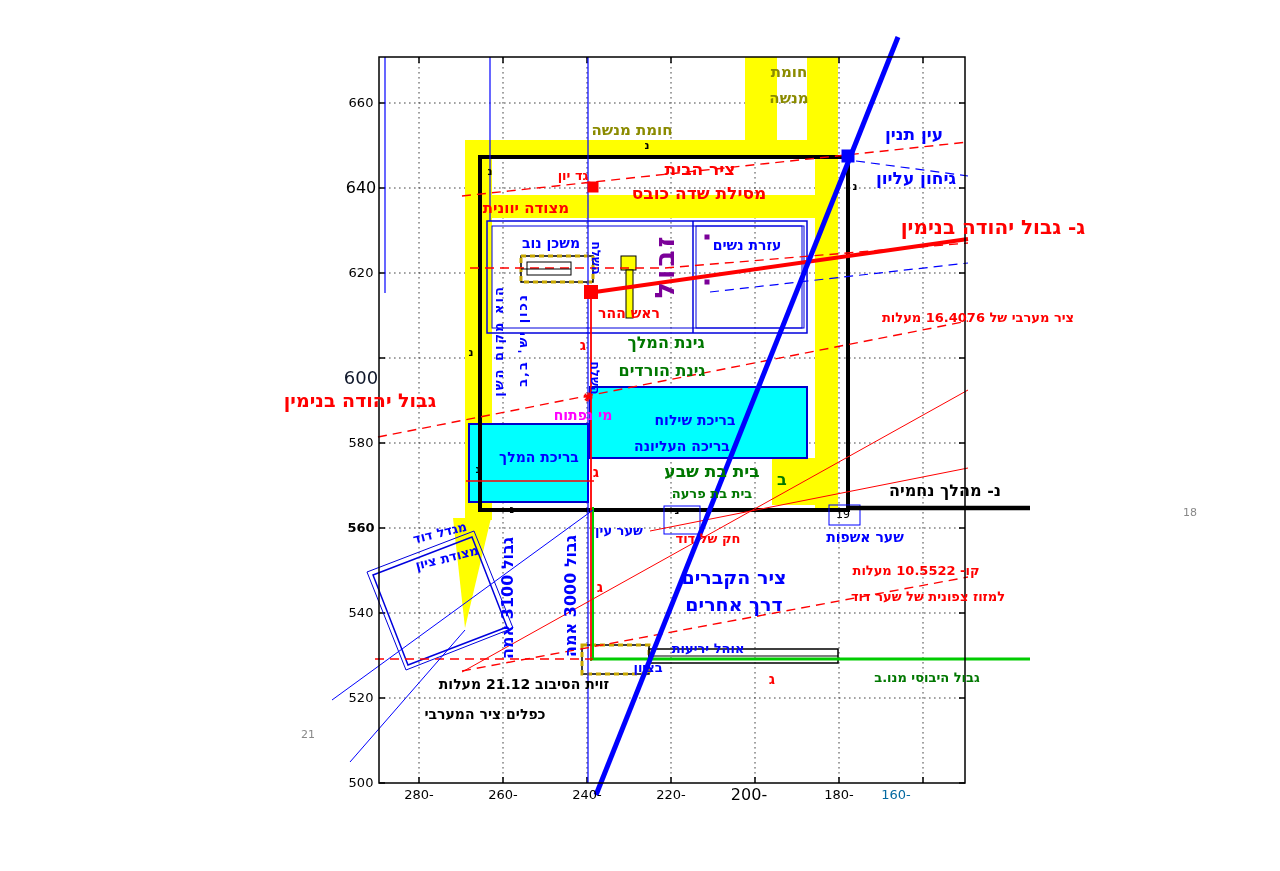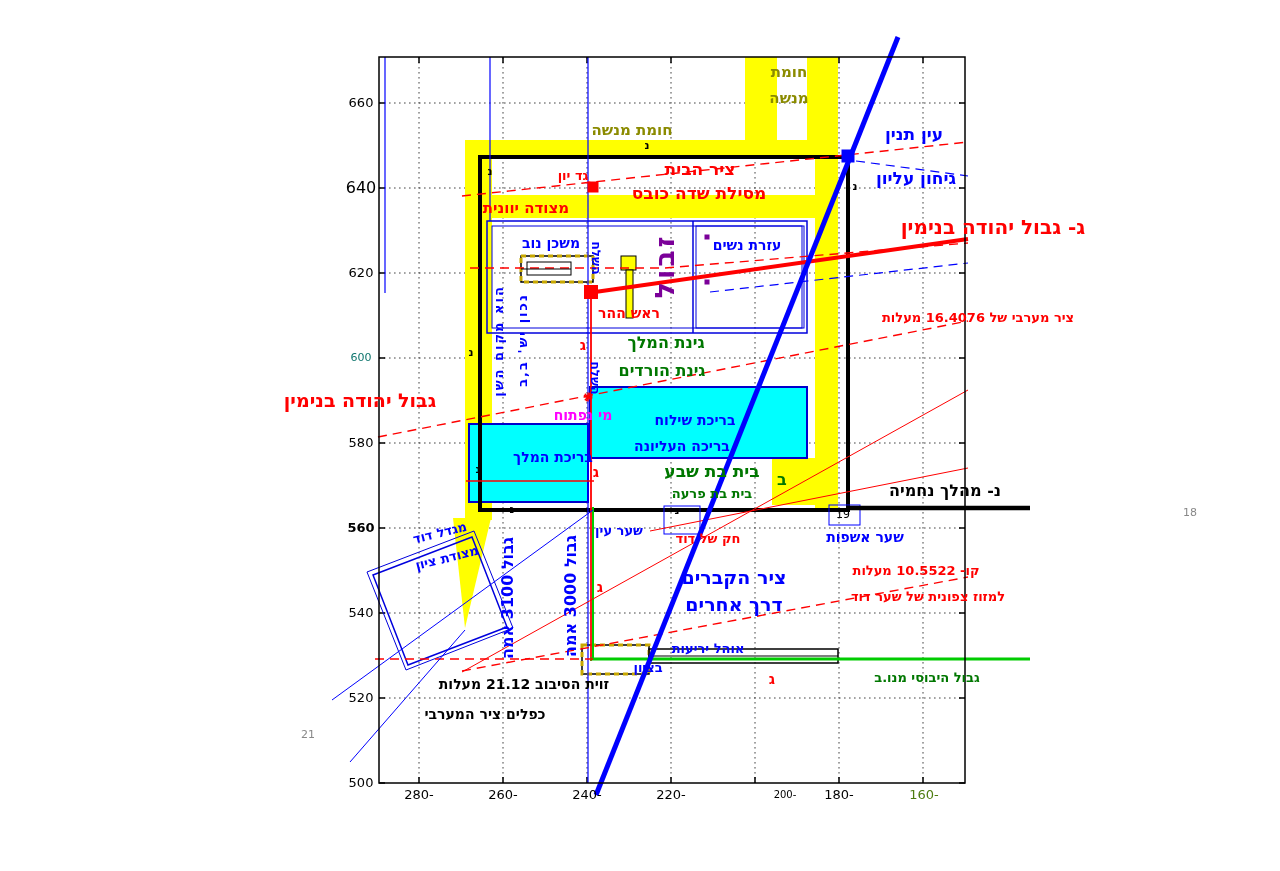--- a/index.html
+++ b/index.html
@@ -145,21 +145,21 @@
       <div class="lbl" style="left: 489px; top: 341px; color: rgb(0, 0, 255); font-size: 13px; font-weight: bold; letter-spacing: 2px; transform: translate(-50%, -50%) rotate(-90deg);">הוא מקום השן</div>
       <div class="lbl" style="left: 513px; top: 340px; color: rgb(0, 0, 255); font-size: 13px; font-weight: bold; letter-spacing: 2px; transform: translate(-50%, -50%) rotate(-90deg);">נכון יש' ב,ב</div>
       <div class="lbl" style="left: 586px; top: 258px; color: rgb(0, 0, 255); font-size: 12px; font-weight: bold; transform: translate(-50%, -50%) rotate(90deg);">השלח</div>
       <div class="lbl" style="left: 585px; top: 378px; color: rgb(0, 0, 255); font-size: 12px; font-weight: bold; transform: translate(-50%, -50%) rotate(90deg);">השלח</div>
       <div class="lbl" style="left: 656px; top: 343px; color: rgb(0, 119, 0); font-size: 16px; font-weight: bold; transform: translate(-50%, -50%);">גינת המלך</div>
       <div class="lbl" style="left: 652px; top: 371px; color: rgb(0, 119, 0); font-size: 16px; font-weight: bold; transform: translate(-50%, -50%);">גינת הורדים</div>
       <div class="lbl" style="left: 350px; top: 401px; color: rgb(255, 0, 0); font-size: 19px; font-weight: bold; transform: translate(-50%, -50%);">גבול יהודה בנימין</div>
       <div class="lbl" style="left: 685px; top: 420px; color: rgb(0, 0, 255); font-size: 14px; font-weight: bold; transform: translate(-50%, -50%);">בריכת שילוח</div>
       <div class="lbl" style="left: 573px; top: 415px; color: rgb(255, 0, 255); font-size: 14px; font-weight: bold; transform: translate(-50%, -50%);">מי נפתוח</div>
       <div class="lbl" style="left: 672px; top: 446px; color: rgb(0, 0, 255); font-size: 14px; font-weight: bold; transform: translate(-50%, -50%);">בריכה העליונה</div>
-      <div class="lbl" style="left: 543px; top: 457px; color: rgb(0, 0, 255); font-size: 14px; font-weight: bold; transform: translate(-50%, -50%);">בריכת המלך</div>
+      <div class="lbl" style="left: 529px; top: 457px; color: rgb(0, 0, 255); font-size: 14px; font-weight: bold; transform: translate(-50%, -50%);">בריכת המלך</div>
       <div class="lbl" style="left: 702px; top: 472px; color: rgb(0, 119, 0); font-size: 17px; font-weight: bold; transform: translate(-50%, -50%);">בית בת שבע</div>
       <div class="lbl" style="left: 702px; top: 494px; color: rgb(0, 119, 0); font-size: 13px; font-weight: bold; transform: translate(-50%, -50%);">בית בת פרעה</div>
       <div class="lbl" style="left: 772px; top: 480px; color: rgb(0, 119, 0); font-size: 16px; font-weight: bold; transform: translate(-50%, -50%);">ב</div>
       <div class="lbl" style="left: 935px; top: 491px; color: rgb(0, 0, 0); font-size: 16px; font-weight: bold; transform: translate(-50%, -50%);">נ- מהלך נחמיה</div>
       <div class="lbl" style="left: 855px; top: 537px; color: rgb(0, 0, 255); font-size: 14px; font-weight: bold; transform: translate(-50%, -50%);">שער אשפות</div>
       <div class="lbl" style="left: 833px; top: 515px; color: rgb(0, 0, 0); font-size: 11px; font-weight: normal; transform: translate(-50%, -50%);">19</div>
       <div class="lbl" style="left: 609px; top: 531px; color: rgb(0, 0, 255); font-size: 13px; font-weight: bold; transform: translate(-50%, -50%);">שער עין</div>
       <div class="lbl" style="left: 698px; top: 539px; color: rgb(255, 0, 0); font-size: 13px; font-weight: bold; transform: translate(-50%, -50%);">חק של דוד</div>
       <div class="lbl" style="left: 724px; top: 578px; color: rgb(0, 0, 255); font-size: 19px; font-weight: bold; transform: translate(-50%, -50%);">ציר הקברים</div>
       <div class="lbl" style="left: 724px; top: 605px; color: rgb(0, 0, 255); font-size: 19px; font-weight: bold; transform: translate(-50%, -50%);">דרך אחרים</div>
@@ -184,26 +184,26 @@
       <div class="lbl" style="left: 461px; top: 353px; color: rgb(0, 0, 0); font-size: 11px; font-weight: bold; transform: translate(-50%, -50%);">נ</div>
       <div class="lbl" style="left: 468px; top: 470px; color: rgb(0, 0, 0); font-size: 11px; font-weight: bold; transform: translate(-50%, -50%);">נ</div>
       <div class="lbl" style="left: 502px; top: 510px; color: rgb(0, 0, 0); font-size: 11px; font-weight: bold; transform: translate(-50%, -50%);">נ</div>
       <div class="lbl" style="left: 667px; top: 511px; color: rgb(0, 0, 0); font-size: 11px; font-weight: bold; transform: translate(-50%, -50%);">נ</div>
       <div class="lbl" style="left: 298px; top: 735px; color: rgb(136, 136, 136); font-size: 11px; font-weight: normal; transform: translate(-50%, -50%);">21</div>
       <div class="lbl" style="left: 1180px; top: 513px; color: rgb(136, 136, 136); font-size: 11px; font-weight: normal; transform: translate(-50%, -50%);">18</div>
       <div class="lbl" style="left: 409px; top: 795px; color: rgb(0, 0, 0); font-size: 13px; font-weight: normal; transform: translate(-50%, -50%);">-280</div>
       <div class="lbl" style="left: 493px; top: 795px; color: rgb(0, 0, 0); font-size: 13px; font-weight: normal; transform: translate(-50%, -50%);">-260</div>
       <div class="lbl" style="left: 577px; top: 795px; color: rgb(0, 0, 0); font-size: 13px; font-weight: normal; transform: translate(-50%, -50%);">-240</div>
       <div class="lbl" style="left: 661px; top: 795px; color: rgb(0, 0, 0); font-size: 13px; font-weight: normal; transform: translate(-50%, -50%);">-220</div>
-      <div class="lbl" style="left: 775px; top: 795px; color: rgb(0, 0, 0); font-size: 10px; font-weight: normal; transform: translate(-50%, -50%);">-200</div>
+      <div class="lbl" style="left: 739px; top: 795px; color: rgb(0, 0, 0); font-size: 16px; font-weight: normal; transform: translate(-50%, -50%);">-200</div>
       <div class="lbl" style="left: 829px; top: 795px; color: rgb(0, 0, 0); font-size: 13px; font-weight: normal; transform: translate(-50%, -50%);">-180</div>
-      <div class="lbl" style="left: 914px; top: 795px; color: #4d7c0f; font-size: 13px; font-weight: normal; transform: translate(-50%, -50%);">-160</div>
+      <div class="lbl" style="left: 886px; top: 795px; color: #0369a1; font-size: 13px; font-weight: normal; transform: translate(-50%, -50%);">-160</div>
       <div class="lbl" style="left: 351px; top: 103px; color: rgb(0, 0, 0); font-size: 13px; font-weight: normal; transform: translate(-50%, -50%);">660</div>
       <div class="lbl" style="left: 351px; top: 188px; color: rgb(0, 0, 0); font-size: 16px; font-weight: normal; transform: translate(-50%, -50%);">640</div>
       <div class="lbl" style="left: 351px; top: 273px; color: rgb(0, 0, 0); font-size: 13px; font-weight: normal; transform: translate(-50%, -50%);">620</div>
-      <div class="lbl" style="left: 351px; top: 358px; color: #0f766e; font-size: 11px; font-weight: normal; transform: translate(-50%, -50%);">600</div>
+      <div class="lbl" style="left: 351px; top: 378px; color: #0f172a; font-size: 18px; font-weight: normal; transform: translate(-50%, -50%);">600</div>
       <div class="lbl" style="left: 351px; top: 443px; color: rgb(0, 0, 0); font-size: 13px; font-weight: normal; transform: translate(-50%, -50%);">580</div>
       <div class="lbl" style="left: 351px; top: 528px; color: rgb(0, 0, 0); font-size: 13px; font-weight: bold; transform: translate(-50%, -50%);">560</div>
       <div class="lbl" style="left: 351px; top: 613px; color: rgb(0, 0, 0); font-size: 13px; font-weight: normal; transform: translate(-50%, -50%);">540</div>
       <div class="lbl" style="left: 351px; top: 698px; color: rgb(0, 0, 0); font-size: 13px; font-weight: normal; transform: translate(-50%, -50%);">520</div>
       <div class="lbl" style="left: 351px; top: 783px; color: rgb(0, 0, 0); font-size: 13px; font-weight: normal; transform: translate(-50%, -50%);">500</div>
     </div>
 </div>
 
 </body></html>

